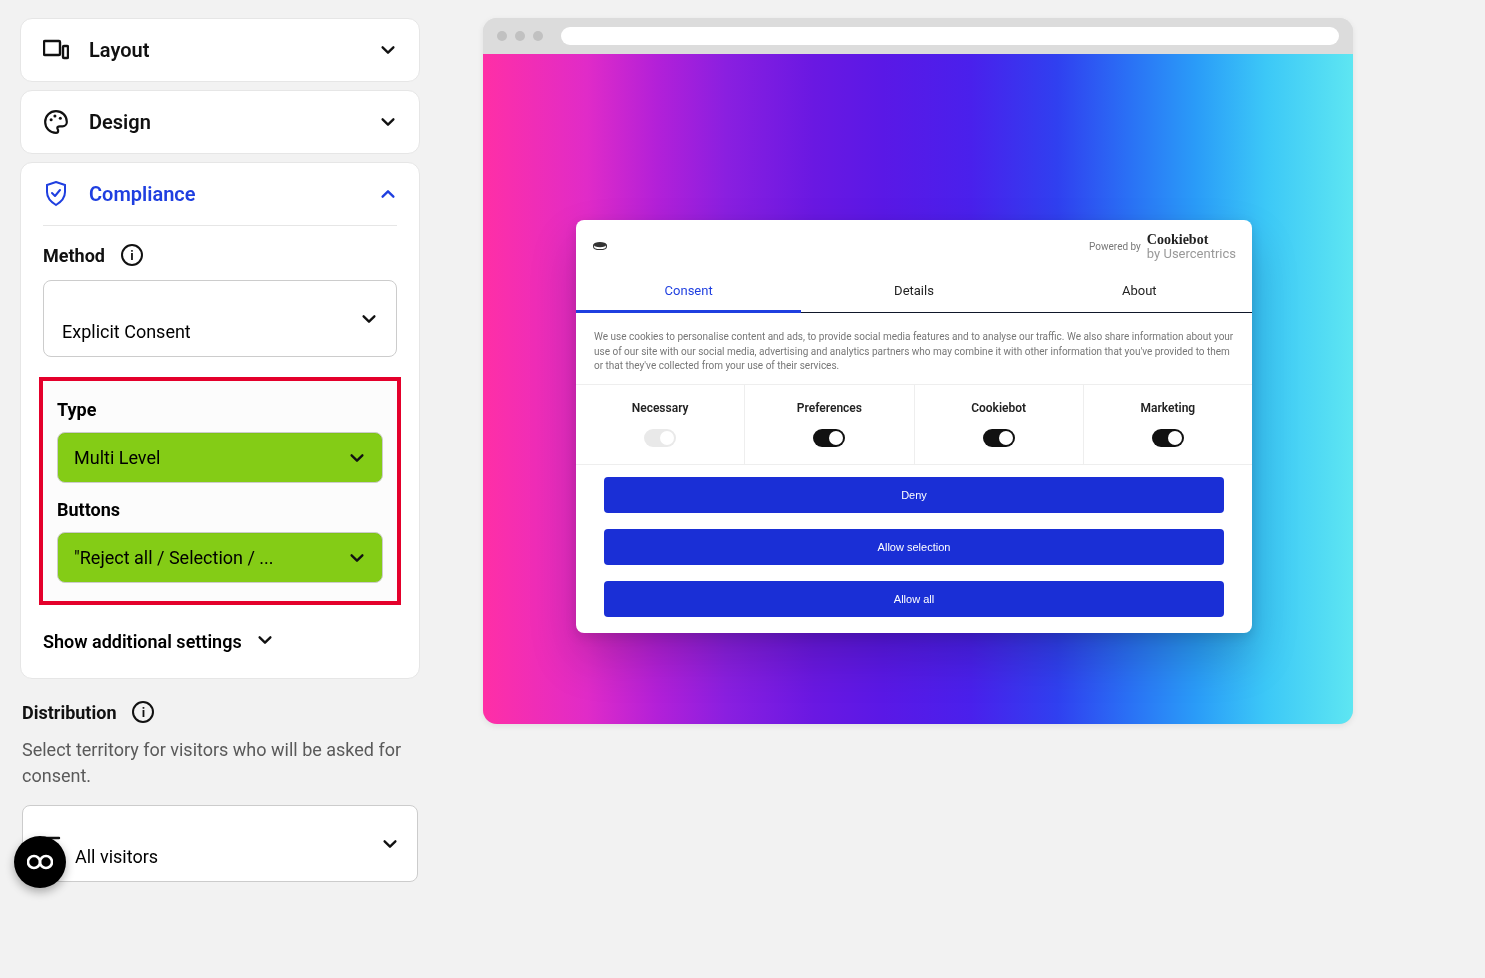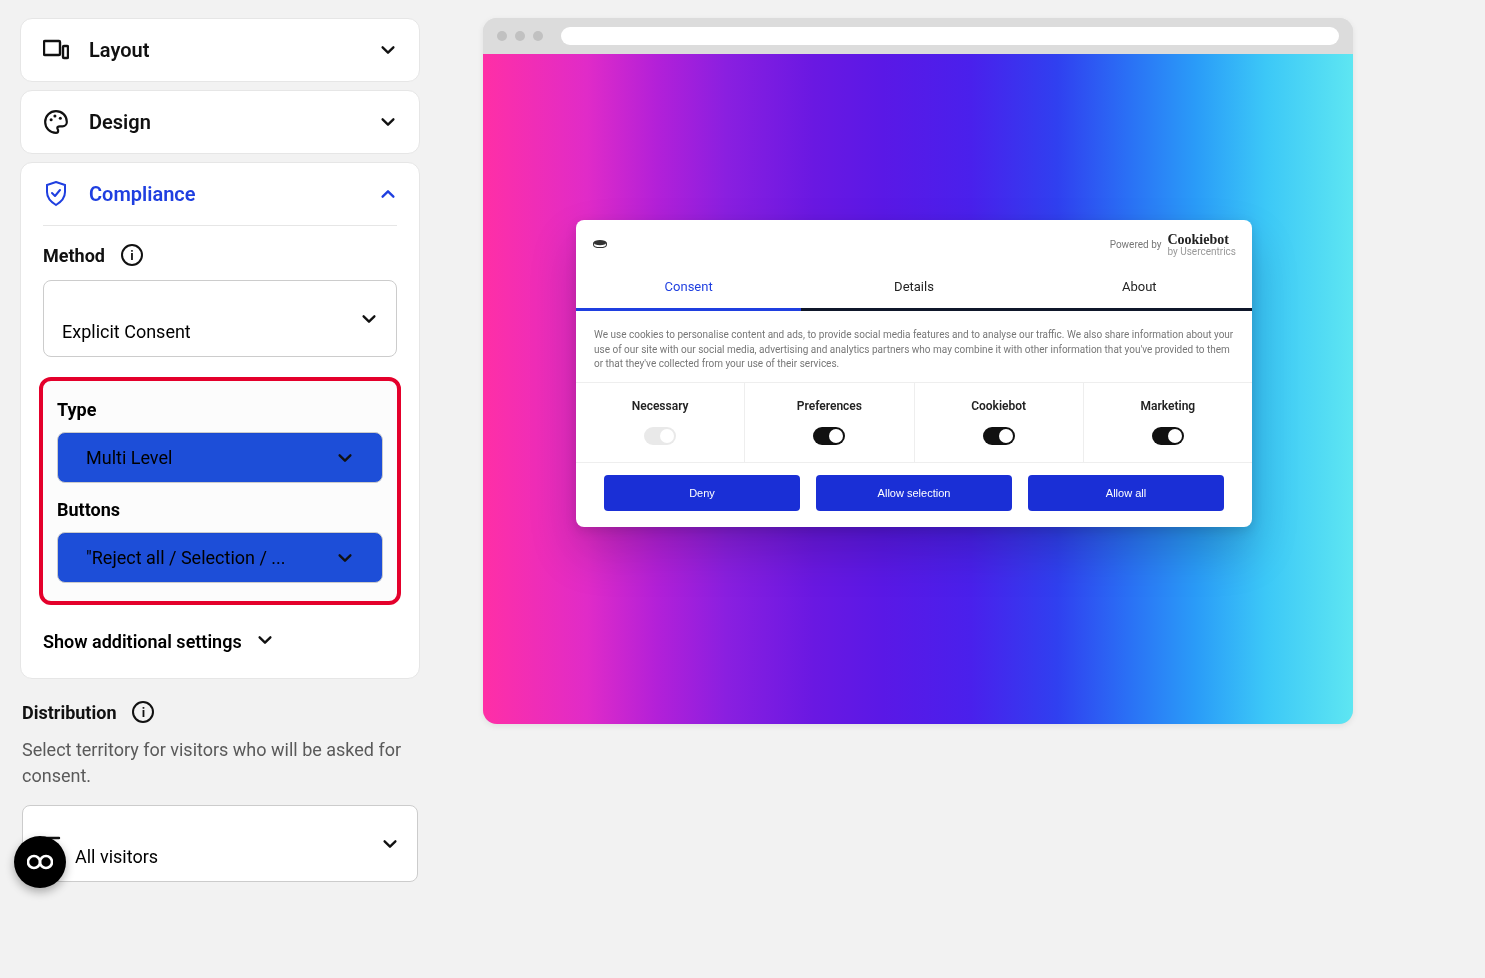--- a/index.html
+++ b/index.html
@@ -84,31 +84,31 @@
     justify-content: space-between;
     font-size: 18px;
     cursor: pointer;
   }
   .select .sel-icon { margin-right: 14px; display:inline-flex; }
   .select .sel-label { flex:1;margin-top:26px; }
   .select .sel-chev { color:#111; }
 
   .highlight-box {
     border: 4px solid #e4002b;
-    border-radius: 12px;
+    border-radius: 0;
     margin: 20px -4px 18px -4px;
     padding: 12px 14px 18px;
     background: #fcfcfc;
   }
   .sub-label { font-size:18px; font-weight:700; margin: 6px 0 12px; }
   .inner-select {
     border:1px solid #ccc;
     border-radius:8px;
-    background:#1d4ed8;
-    padding:14px 28px;
+    background:#84cc16;
+    padding:14px 16px;
     display:flex;align-items:center;justify-content:space-between;
     font-size:18px;
     cursor:pointer;
     box-shadow: 0 1px 0 rgba(0,0,0,.04) inset;
   }
 
   .show-more {
     display:flex;gap:14px;
     font-size:18px; font-weight:600; padding: 8px 0 4px;
     cursor:pointer;
@@ -159,24 +159,24 @@
   }
   .dlg-top {
     display:flex;align-items:center;justify-content:space-between;
     padding:12px 16px 10px;
   }
   .dlg-logo {
     width:16px;height:16px;display:inline-block;
   }
   .powered { color:#777; font-size:10px; display:flex; align-items:center; gap:6px;}
   .powered b { font-family: Georgia, serif; font-size:14px; color:#222; font-weight:700; }
-  .sub-by { font-size:10px; color:#999; display:block; text-align:left; margin-top:-2px;}
+  .sub-by { font-size:13px; color:#999; display:block; text-align:left; margin-top:-2px;}
 
   .tabs {
-    display:flex; border-bottom:3px solid #0f172a;
+    display:flex; border-bottom:1px solid #0f172a;
   }
   .tab {
     flex:1; text-align:center; padding:12px 0 14px;
     font-size:13px; color:#222;
   }
   .tab.active { color:#1f3fe0; }
   .tab-underline { height:3px; background:#1f3fe0; width:33.33%; position:relative; top:-3px; }
   .tab-wrap { position:relative; }
   .dlg-body { padding: 14px 18px 10px; }
   .dlg-h { font-weight:700; font-size:11px; color:#222; margin-bottom:4px;}
@@ -197,21 +197,21 @@
   .toggle::after {
     content:""; position:absolute; width:14px;height:14px;border-radius:50%;
     background:#fff; top:2px;
   }
   .toggle.on { background:#111; }
   .toggle.on::after { right:2px; }
   .toggle.disabled { background:#e9e9e9; }
   .toggle.disabled::after { right:2px; background:#fff; }
 
   .dlg-buttons {
-    display:flex; gap:16px; padding:12px 28px 16px;
+    display:flex; gap:16px; padding:12px 28px 16px;flex-direction:column;
   }
   .dlg-btn {
     flex:1; background:#1a2fd6; color:#fff; border:none;
     padding:12px 0; font-size:11px; border-radius:4px; cursor:pointer;
   }
 
   
   .fab {
     position:absolute; left:14px; bottom:90px;
     width:52px;height:52px;border-radius:50%;

